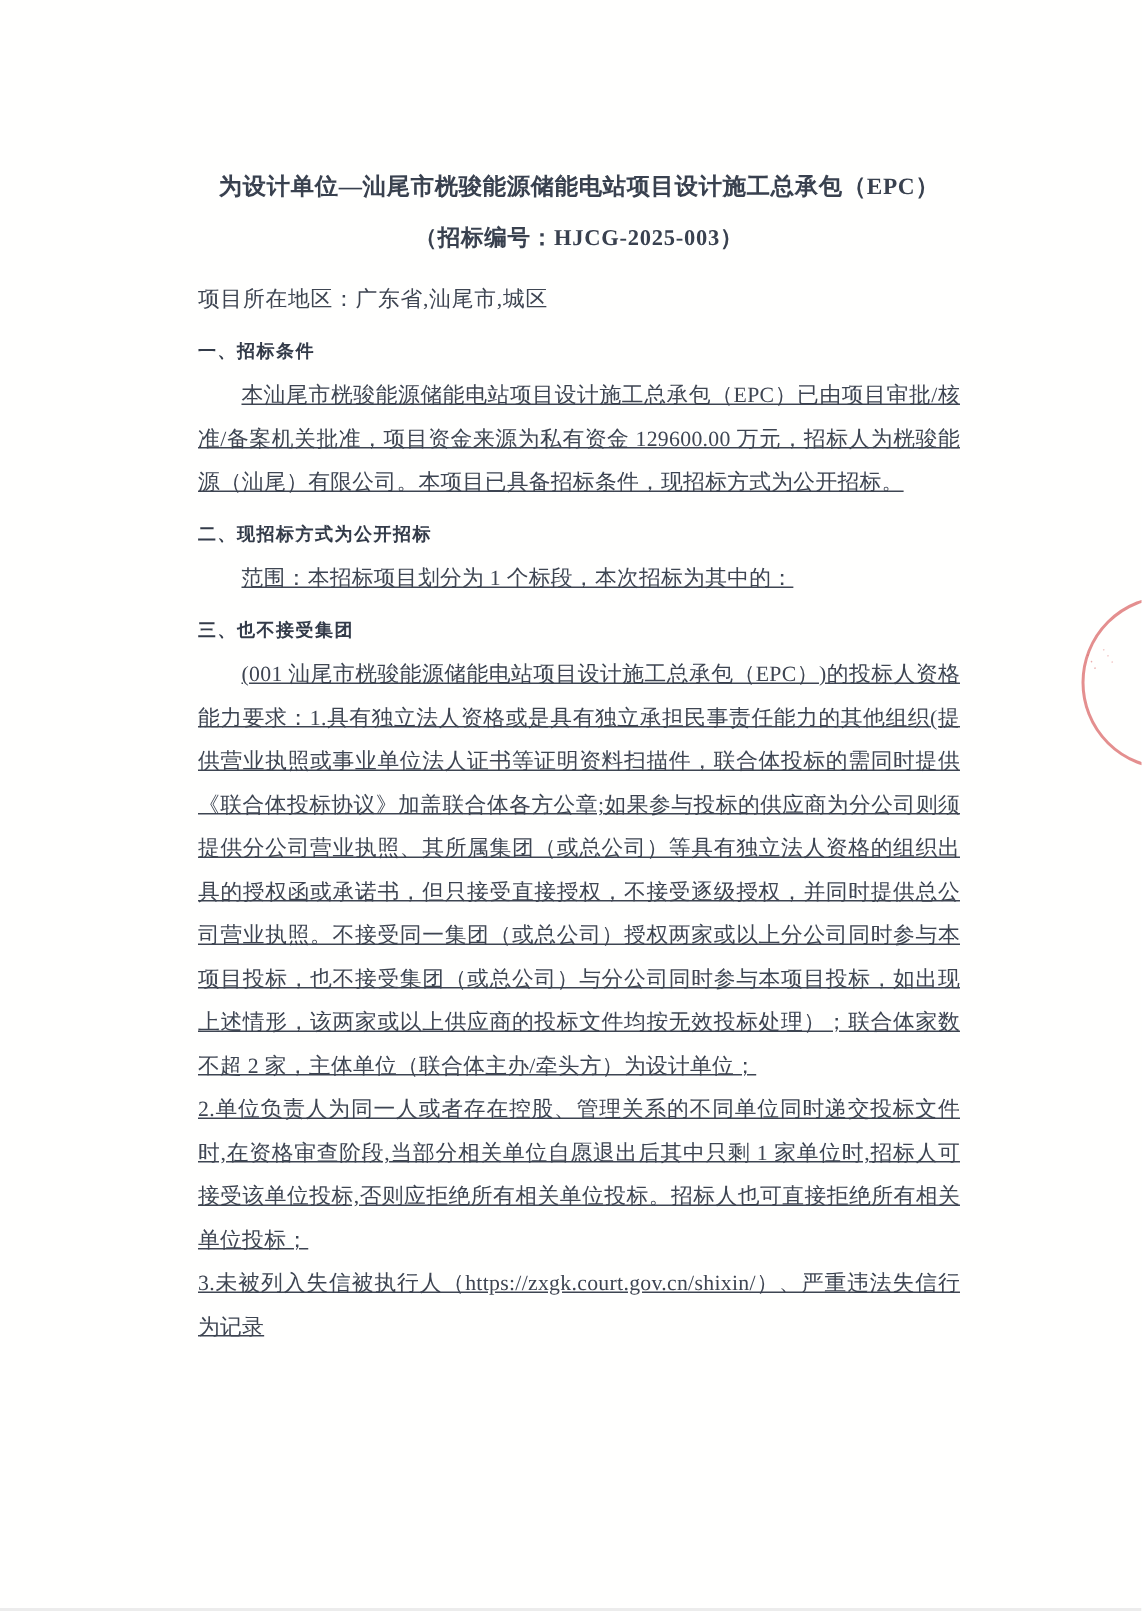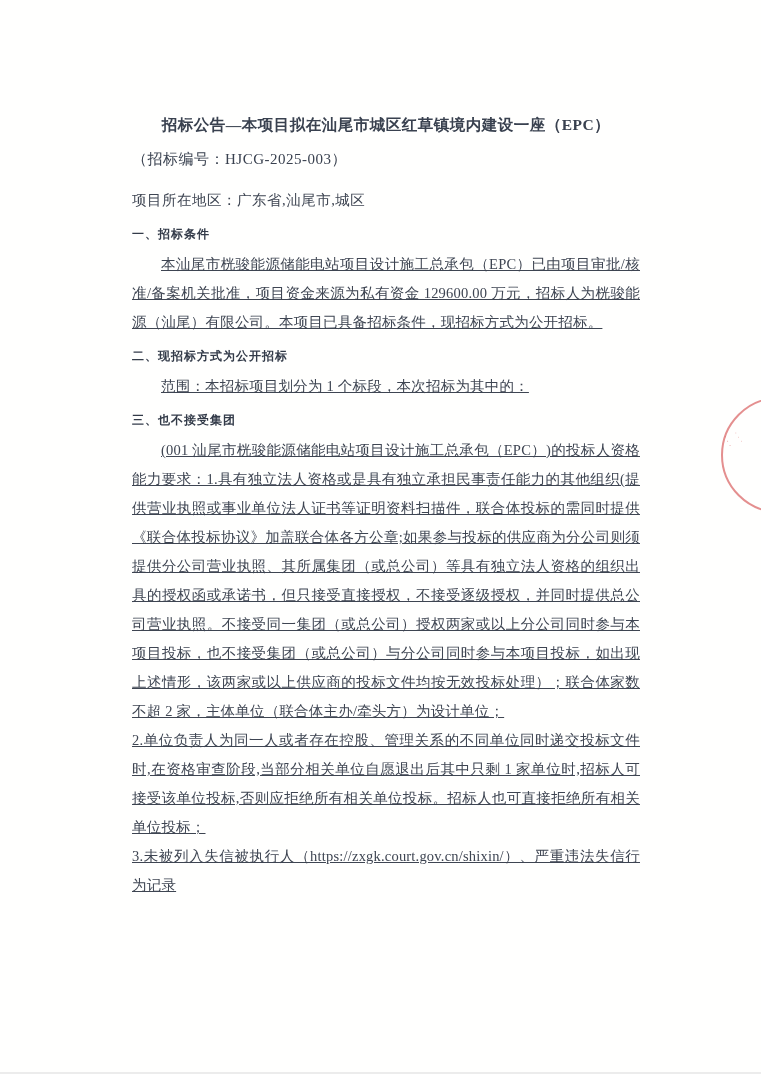--- a/index.html
+++ b/index.html
@@ -24,22 +24,22 @@
     margin: 108px 0 0 0;
     font-size: 15.5px;
     font-weight: bold;
     text-align: center;
     line-height: 34px;
     color: #39414f;
     letter-spacing: 0.5px;
   }
   .doc-subtitle {
     font-size: 15px;
-    font-weight: normal;
-    text-align: left;
+    font-weight: bold;
+    text-align: center;
     line-height: 34px;
     color: #39414f;
     letter-spacing: 0.5px;
   }
   .loc-line {
     margin-top: 10px;
     font-size: 14.5px;
     line-height: 29px;
     letter-spacing: 0.5px;
   }
@@ -87,21 +87,21 @@
     height: 2px;
     background: #ececec;
   }
 </style>
 </head>
 <body>
 
 <div class="page">
   <div class="content">
 
-    <h1 class="doc-title">招标公告—本项目拟在汕尾市城区红草镇境内建设一座（EPC）</h1>
+    <h1 class="doc-title">为设计单位—汕尾市桄骏能源储能电站项目设计施工总承包（EPC）</h1>
     <div class="doc-subtitle">（招标编号：HJCG-2025-003）</div>
 
     <div class="loc-line">项目所在地区：广东省,汕尾市,城区</div>
 
     <h2 class="sec-heading">一、招标条件</h2>
     <p class="para indent">本汕尾市桄骏能源储能电站项目设计施工总承包（EPC）已由项目审批/核准/备案机关批准，项目资金来源为私有资金 129600.00 万元，招标人为桄骏能源（汕尾）有限公司。本项目已具备招标条件，现招标方式为公开招标。</p>
 
     <h2 class="sec-heading">二、现招标方式为公开招标</h2>
     <p class="para indent">范围：本招标项目划分为 1 个标段，本次招标为其中的：</p>
 

